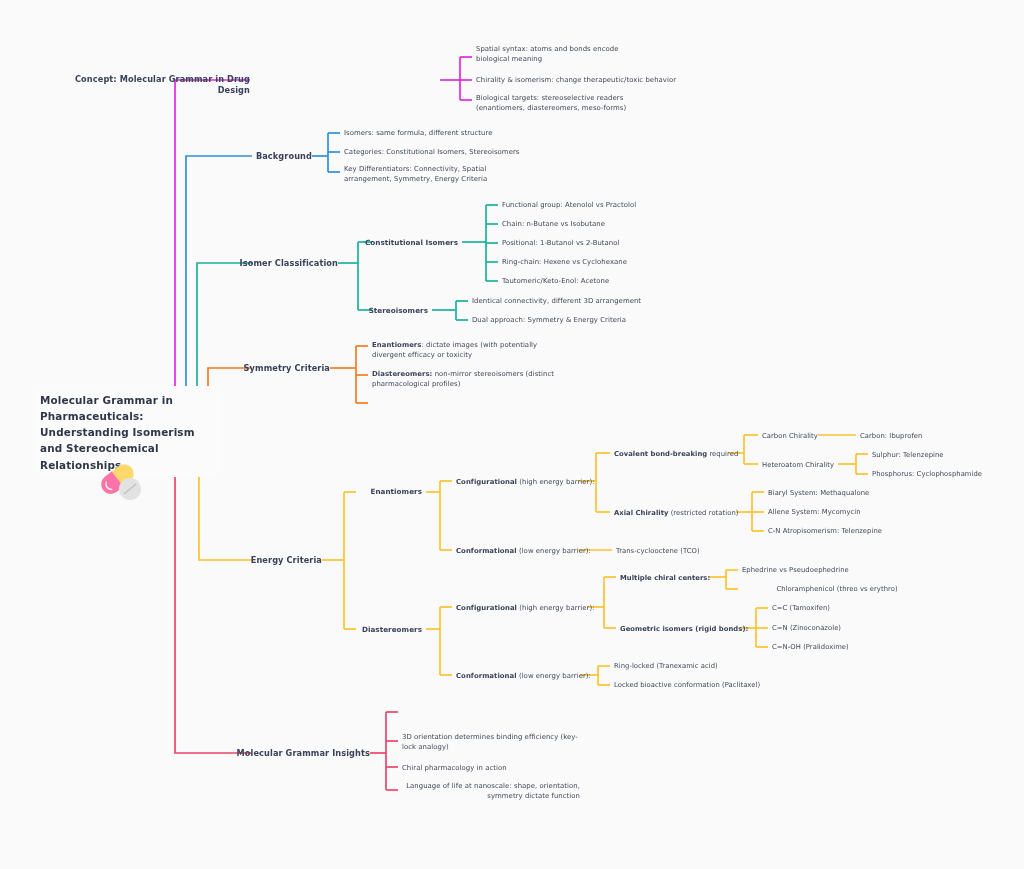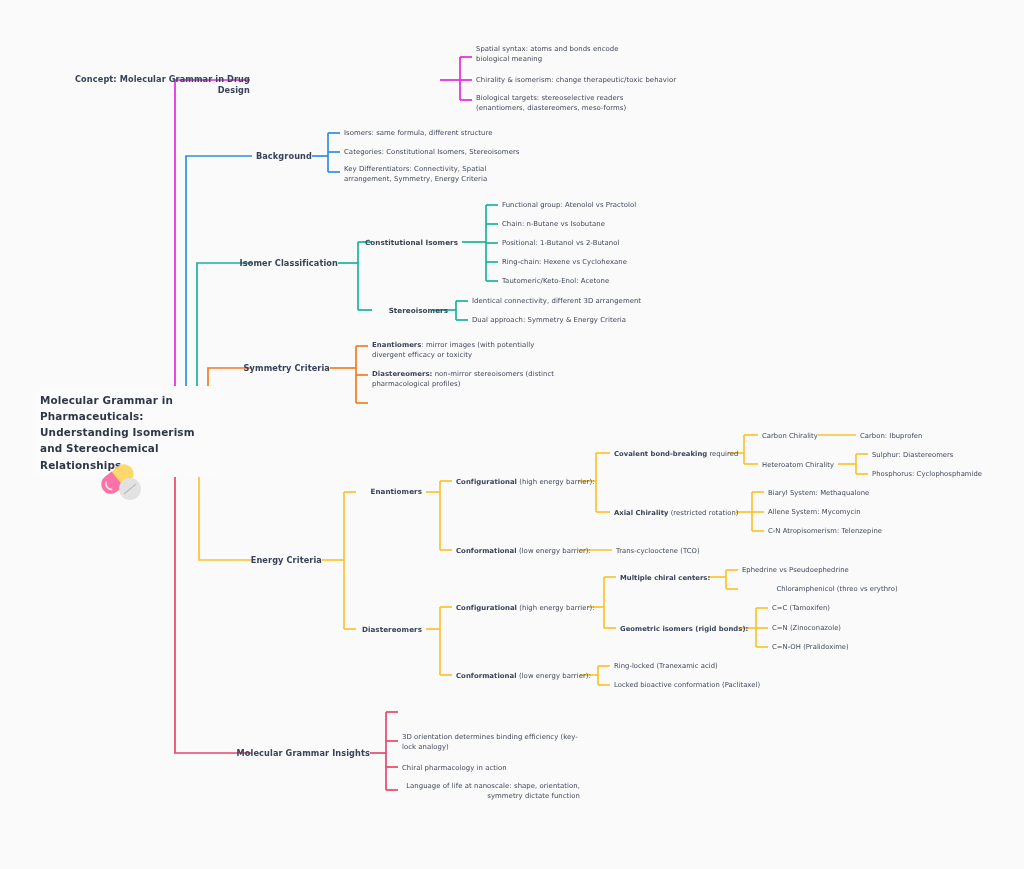--- a/index.html
+++ b/index.html
@@ -239,35 +239,35 @@
   <div class="node lvl3 la" style="left:502px;top:238px;width:220px;">
     <span>Positional: 1-Butanol vs 2-Butanol</span>
   </div>
   <div class="node lvl3 la" style="left:502px;top:257px;width:220px;">
     <span>Ring-chain: Hexene vs Cyclohexane</span>
   </div>
   <div class="node lvl3 la" style="left:502px;top:276px;width:220px;">
     <span>Tautomeric/Keto-Enol: Acetone</span>
   </div>
 
-  <div class="node lvl2 ra" style="left:370px;top:306px;width:78px;">
+  <div class="node lvl2 ra" style="left:350px;top:306px;width:78px;">
     <span>Stereoisomers</span>
   </div>
   <div class="node lvl3 la" style="left:472px;top:296px;width:240px;">
     <span>Identical connectivity, different 3D arrangement</span>
   </div>
   <div class="node lvl3 la" style="left:472px;top:315px;width:240px;">
     <span>Dual approach: Symmetry &amp; Energy Criteria</span>
   </div>
 
   <div class="node lvl1 ra" style="left:150px;top:363px;width:180px;">
     <span>Symmetry Criteria</span>
   </div>
   <div class="node lvl3 la" style="left:372px;top:340px;width:186px;">
-    <b>Enantiomers</b><span>: mirror images (with potentially divergent efficacy or toxicity</span>
+    <b>Enantiomers</b><span>: dictate images (with potentially divergent efficacy or toxicity</span>
   </div>
   <div class="node lvl3 la" style="left:372px;top:369px;width:186px;">
     <b>Diastereomers:</b><span> non-mirror stereoisomers (distinct pharmacological profiles)</span>
   </div>
 
   <div class="node lvl1 ra" style="left:150px;top:555px;width:172px;">
     <span>Energy Criteria</span>
   </div>
 
   <div class="node lvl2 ra" style="left:310px;top:487px;width:112px;">
@@ -282,21 +282,21 @@
   <div class="node lvl4 la" style="left:762px;top:431px;width:140px;">
     <span>Carbon Chirality</span>
   </div>
   <div class="node lvl4 la" style="left:860px;top:431px;width:150px;">
     <span>Carbon: Ibuprofen</span>
   </div>
   <div class="node lvl4 la" style="left:762px;top:460px;width:150px;">
     <span>Heteroatom Chirality</span>
   </div>
   <div class="node lvl4 la" style="left:872px;top:450px;width:150px;">
-    <span>Sulphur: Diastereomers</span>
+    <span>Sulphur: Telenzepine</span>
   </div>
   <div class="node lvl4 la" style="left:872px;top:469px;width:152px;">
     <span>Phosphorus: Cyclophosphamide</span>
   </div>
 
   <div class="node lvl4 la" style="left:614px;top:508px;width:200px;">
     <b>Axial Chirality</b><span> (restricted  rotation)</span>
   </div>
   <div class="node lvl4 la" style="left:768px;top:488px;width:180px;">
     <span>Biaryl System: Methaqualone</span>

